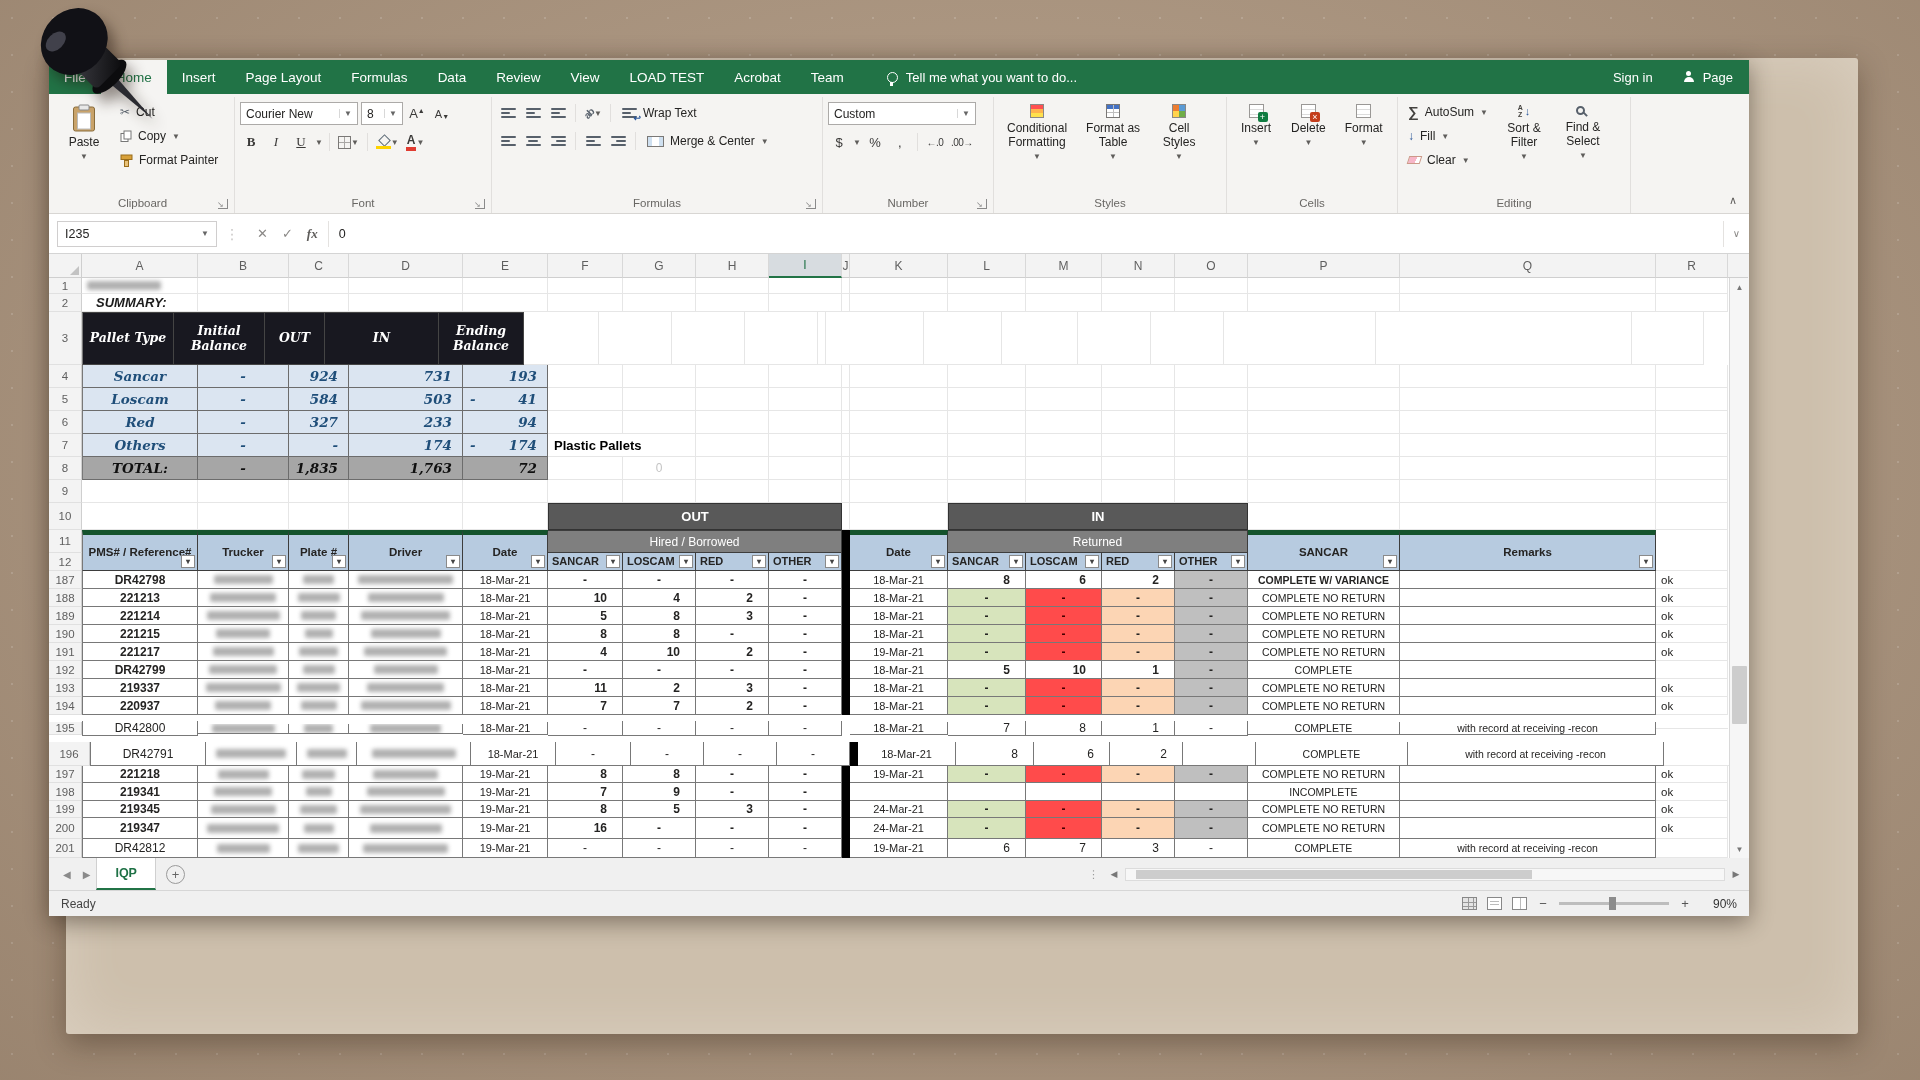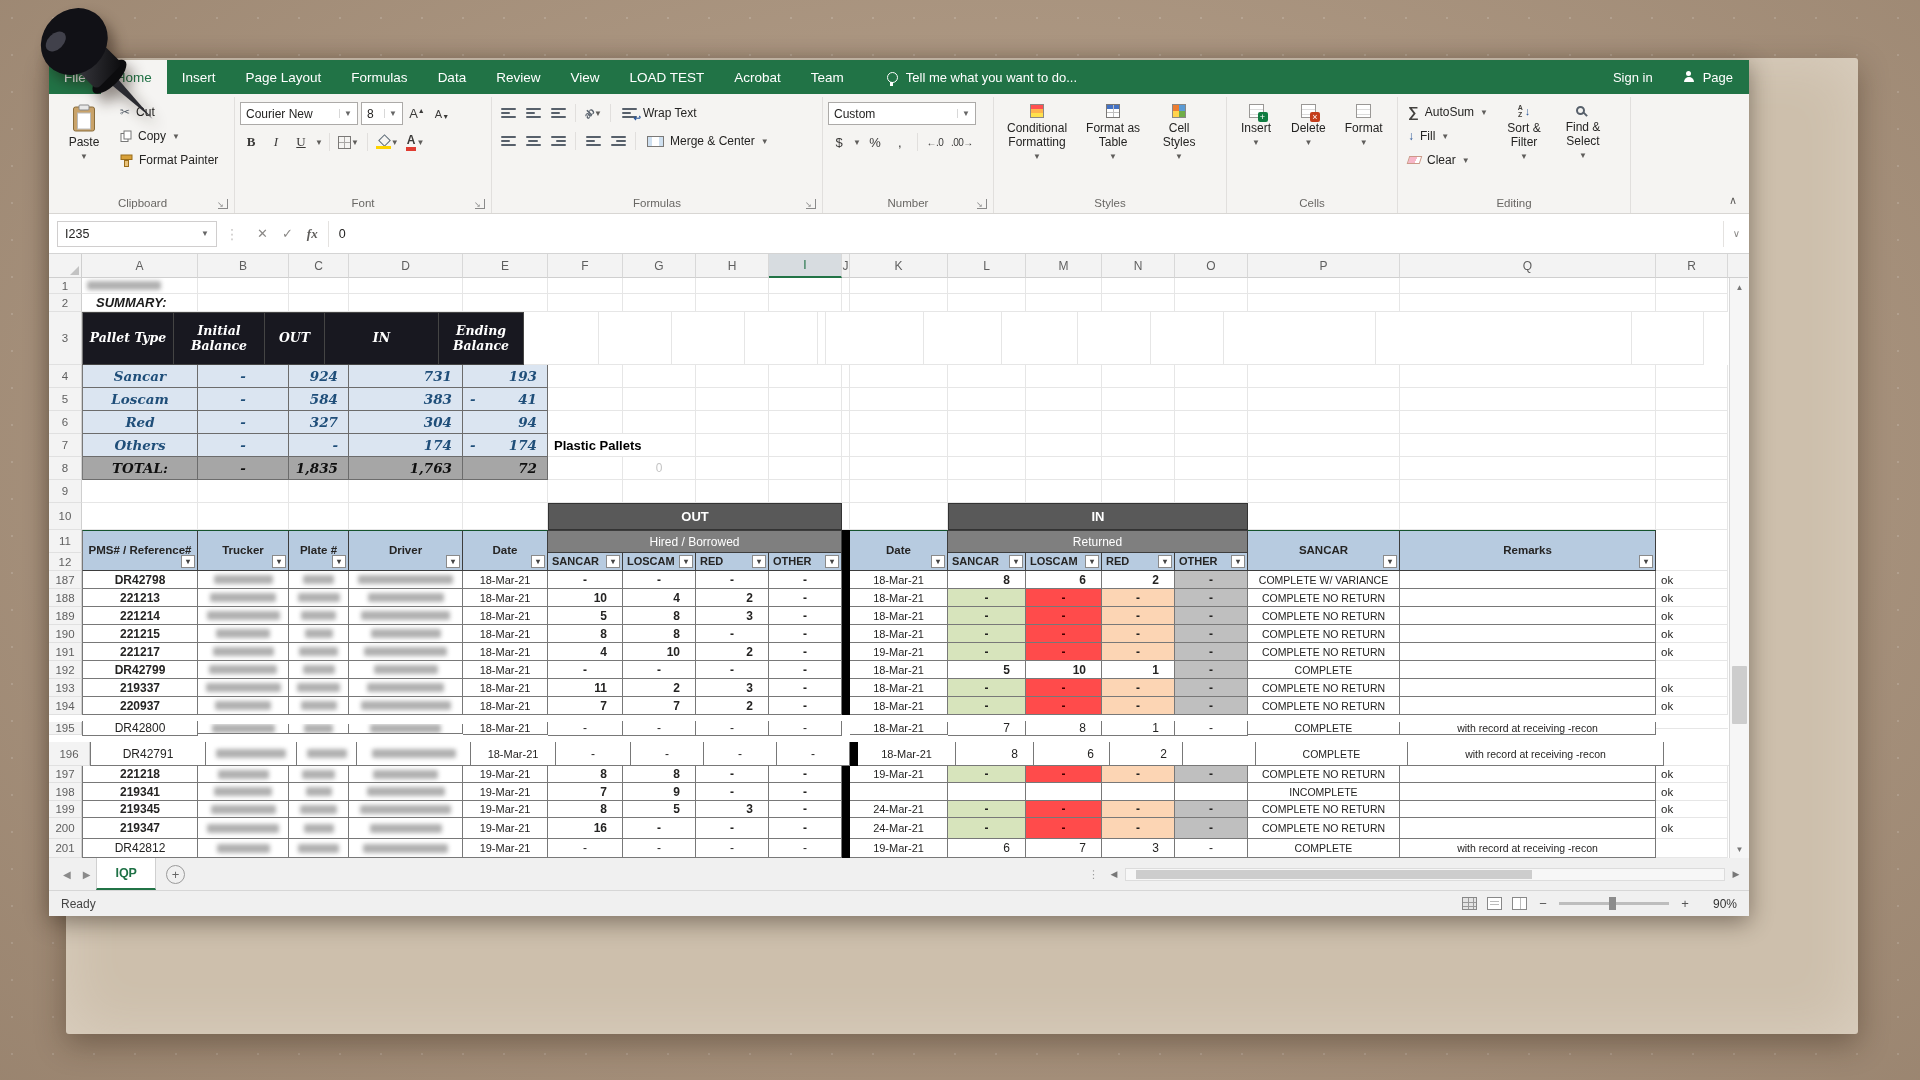--- a/index.html
+++ b/index.html
@@ -118,21 +118,21 @@
   .sv.neg{justify-content:space-between;padding:0 10px 0 7px}
   .tt{background:#a6a6a6;color:#0f0f0f;font-family:"DejaVu Serif",serif;font-style:italic;font-weight:bold;justify-content:center;font-size:13.5px;border-right:1px solid #6c6c6c;border-bottom:1px solid #6c6c6c}
   .tv{background:#a6a6a6;color:#0f0f0f;font-family:"DejaVu Serif",serif;font-style:italic;font-weight:bold;justify-content:flex-end;padding-right:10px;font-size:13.5px;border-right:1px solid #6c6c6c;border-bottom:1px solid #6c6c6c}
   .tv.ctr{justify-content:center;padding-right:0}
   .note{font-weight:bold;font-size:13px;padding-left:6px;color:#000;white-space:nowrap}
   .stray{color:#c4c4c4;justify-content:center;font-size:12px}
   .bandD{background:#595959;color:#fff;font-weight:bold;justify-content:center;font-size:13px;border:1px solid #333}
   .split{flex-direction:column;align-items:stretch}
   .bandG{height:23px;background:#7f7f7f;color:#fff;font-size:12px;display:flex;align-items:center;justify-content:center;border-right:1px solid #3d3d3d;border-bottom:1px solid #3d3d3d;border-top:1px solid #3d3d3d}
   .subrow{display:flex;height:18px}
-  .th{background:#b7cbe0;font-weight:bold;font-size:11.5px;justify-content:center;text-align:center;position:relative;border-right:1px solid #3d3d3d;border-bottom:1px solid #3d3d3d;border-top:1px solid #14532d;line-height:1.1}
+  .th{background:#b7cbe0;font-weight:bold;font-size:11.5px;justify-content:center;text-align:center;position:relative;border-right:1px solid #3d3d3d;border-bottom:1px solid #3d3d3d;border-top:5px solid #14532d;line-height:1.1}
   .th .thl{width:100%;padding:0 3px}
   .fbtn{position:absolute;right:2px;bottom:2px;width:14px;height:13px;background:#fff;border:1px solid #8a8a8a;font-size:8px;line-height:11px;text-align:center;color:#444}
   .th2{border-top:none;font-size:11px}
   .th2 .thl{text-align:left;padding-left:4px;white-space:nowrap}
   .th2 .fbtn{top:2px}
   .jblk{background:#000}
   .date{justify-content:center;font-size:11px}
   .ref{justify-content:center;font-weight:bold;font-size:12px}
   .num{justify-content:flex-end;padding-right:15px;font-weight:bold}
   .num.dash{justify-content:center;padding-right:0}
@@ -602,21 +602,21 @@
             <div class="cell g" style="width: 73px;"></div>
             <div class="cell g" style="width: 152px;"></div>
             <div class="cell g" style="width: 256px;"></div>
             <div class="cell g" style="width: 72px;"></div>
           </div>
           <div class="grow" style="height: 23px;">
             <div class="rn" style="width: 33px;">5</div>
             <div class="cell st bl" style="width: 116px;">Loscam</div>
             <div class="cell sv ctr" style="width: 91px;">-</div>
             <div class="cell sv" style="width: 60px;">584</div>
-            <div class="cell sv" style="width: 114px;">383</div>
+            <div class="cell sv" style="width: 114px;">503</div>
             <div class="cell sv neg" style="width: 85px;">
               <span>-</span>
               <span>41</span>
             </div>
             <div class="cell g" style="width: 75px;"></div>
             <div class="cell g" style="width: 73px;"></div>
             <div class="cell g" style="width: 73px;"></div>
             <div class="cell g" style="width: 73px;"></div>
             <div class="cell g" style="width: 8px;"></div>
             <div class="cell g" style="width: 98px;"></div>
@@ -626,21 +626,21 @@
             <div class="cell g" style="width: 73px;"></div>
             <div class="cell g" style="width: 152px;"></div>
             <div class="cell g" style="width: 256px;"></div>
             <div class="cell g" style="width: 72px;"></div>
           </div>
           <div class="grow" style="height: 23px;">
             <div class="rn" style="width: 33px;">6</div>
             <div class="cell st bl" style="width: 116px;">Red</div>
             <div class="cell sv ctr" style="width: 91px;">-</div>
             <div class="cell sv" style="width: 60px;">327</div>
-            <div class="cell sv" style="width: 114px;">304</div>
+            <div class="cell sv" style="width: 114px;">233</div>
             <div class="cell sv" style="width: 85px;">94</div>
             <div class="cell g" style="width: 75px;"></div>
             <div class="cell g" style="width: 73px;"></div>
             <div class="cell g" style="width: 73px;"></div>
             <div class="cell g" style="width: 73px;"></div>
             <div class="cell g" style="width: 8px;"></div>
             <div class="cell g" style="width: 98px;"></div>
             <div class="cell g" style="width: 78px;"></div>
             <div class="cell g" style="width: 76px;"></div>
             <div class="cell g" style="width: 73px;"></div>
@@ -827,21 +827,21 @@
             <div class="cell tb num dash" style="width: 75px;">-</div>
             <div class="cell tb num dash" style="width: 73px;">-</div>
             <div class="cell tb num dash" style="width: 73px;">-</div>
             <div class="cell tb num dash" style="width: 73px;">-</div>
             <div class="cell jblk" style="width: 8px;"></div>
             <div class="cell tb date" style="width: 98px;">18-Mar-21</div>
             <div class="cell tb num" style="width: 78px;">8</div>
             <div class="cell tb num" style="width: 76px;">6</div>
             <div class="cell tb num" style="width: 73px;">2</div>
             <div class="cell tb num dash" style="width: 73px; background: rgb(191, 191, 191);">-</div>
-            <div class="cell tb status" style="width: 152px;">COMPLETE W/ VARIANCE</div>
+            <div class="cell tb status" style="width: 152px; font-weight: bold;">COMPLETE W/ VARIANCE</div>
             <div class="cell tb remarks" style="width: 256px;"></div>
             <div class="cell okc" style="width: 72px;">ok</div>
           </div>
           <div class="grow" style="height: 18px;">
             <div class="rn" style="width: 33px;">188</div>
             <div class="cell tb ref bl" style="width: 116px;">221213</div>
             <div class="cell tb bc" style="width: 91px;">
               <span class="blur" style="width: 66px;"></span>
             </div>
             <div class="cell tb bc" style="width: 60px;">

